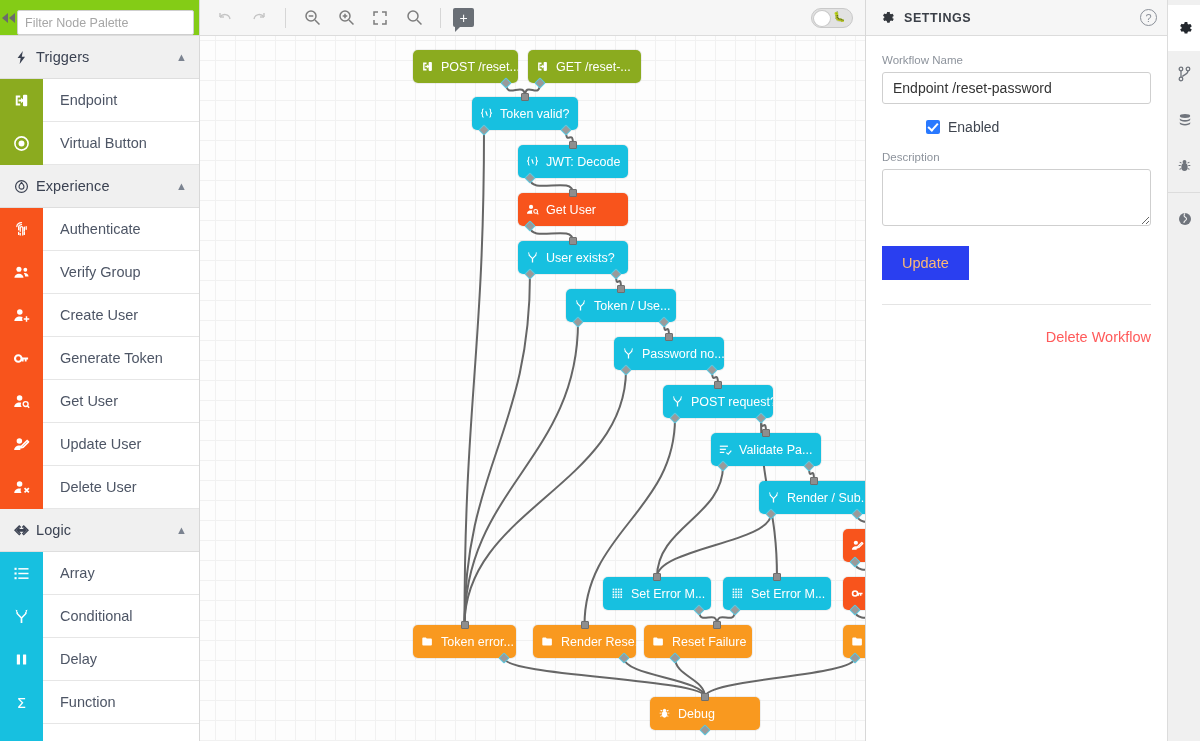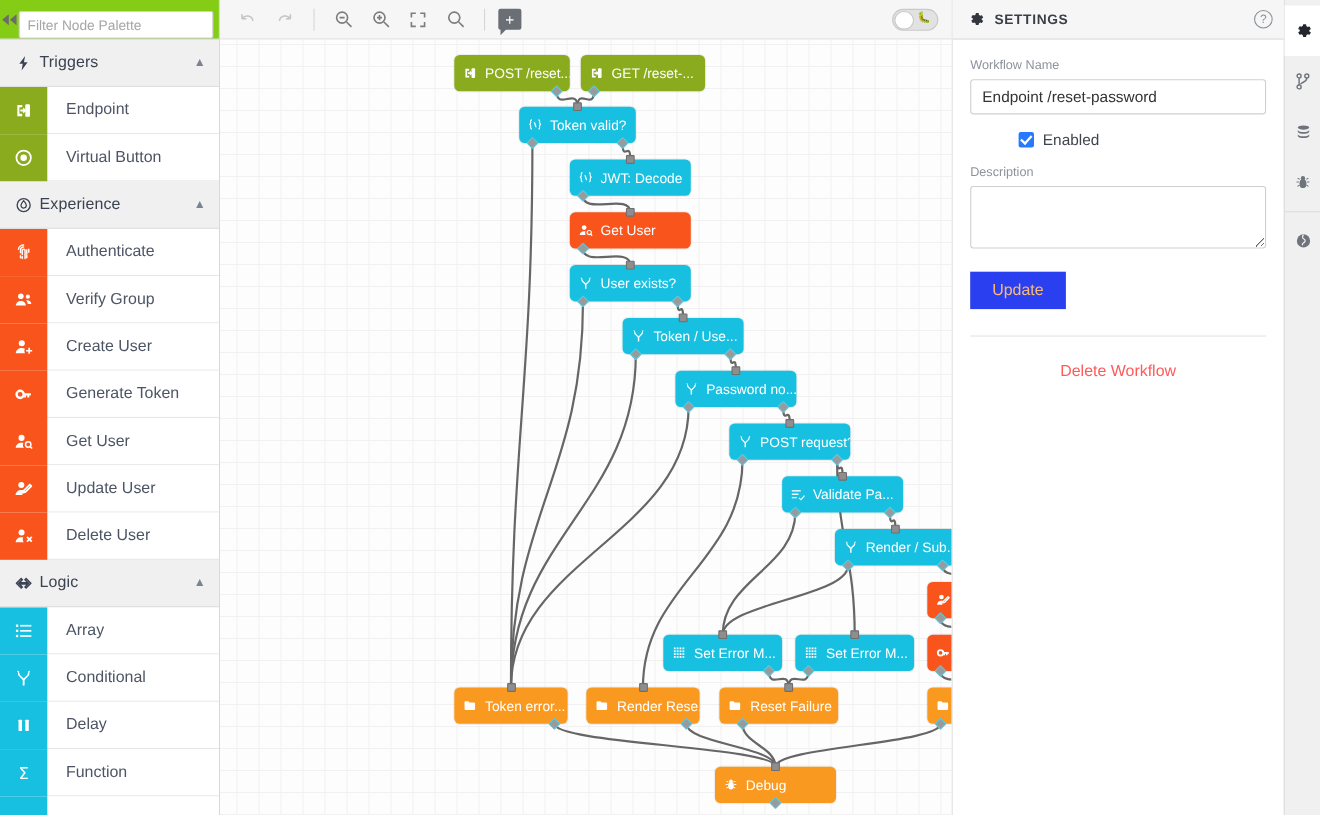--- a/index.html
+++ b/index.html
@@ -215,21 +215,21 @@
   .update-btn {
     margin-top: 16px; background: #2a3ff0;
     color: #fdba74; border: 0; border-radius: 0;
     font-size: 14.5px; padding: 9px 20px; cursor: pointer;
     font-family: "Liberation Sans", sans-serif;
   }
   .rp-div {
     margin: 24px 0 0 0; height: 1px; background: #e4e4e4;
   }
   .danger-link {
-    display: block; text-align: center; margin-top: 24px;
+    display: block; text-align: right; margin-top: 24px;
     color: #ff5a5a; font-size: 14.5px; cursor: pointer;
     text-decoration: none;
   }
 
   #rrail {
     width: 33px; flex: 0 0 33px; height: 741px;
     background: #f0f0f0; border-left: 1px solid #dcdcdc;
     padding-top: 5px;
   }
   .rail-btn {
@@ -701,21 +701,21 @@
           <div class="fnode" style="left: 333px; top: 589px; width: 103px; background: rgb(249, 153, 31);">
             <span class="n-ico">
               <svg width="13" height="13" viewBox="0 0 16 16" fill="currentColor">
                 <path d="M1.6 4.2a1.2 1.2 0 011.2-1.2h3.1l1.2 1.4h5.1a1.2 1.2 0 011.2 1.2v6.2a1.2 1.2 0 01-1.2 1.2H2.8a1.2 1.2 0 01-1.2-1.2z"></path>
                 <rect x="4.5" y="6.6" width="7" height="1.5" fill="#fff"></rect>
                 <rect x="4.5" y="9.2" width="4.6" height="1.5" fill="#fff"></rect>
               </svg>
             </span>
             <span class="n-txt">Render Rese...</span>
           </div>
-          <div class="fnode" style="left: 454px; top: 589px; width: 108px; background: rgb(249, 153, 31);">
+          <div class="fnode" style="left: 444px; top: 589px; width: 108px; background: rgb(249, 153, 31);">
             <span class="n-ico">
               <svg width="13" height="13" viewBox="0 0 16 16" fill="currentColor">
                 <path d="M1.6 4.2a1.2 1.2 0 011.2-1.2h3.1l1.2 1.4h5.1a1.2 1.2 0 011.2 1.2v6.2a1.2 1.2 0 01-1.2 1.2H2.8a1.2 1.2 0 01-1.2-1.2z"></path>
                 <rect x="4.5" y="6.6" width="7" height="1.5" fill="#fff"></rect>
                 <rect x="4.5" y="9.2" width="4.6" height="1.5" fill="#fff"></rect>
               </svg>
             </span>
             <span class="n-txt">Reset Failure</span>
           </div>
           <div class="fnode" style="left: 643px; top: 589px; width: 110px; background: rgb(249, 153, 31);">

